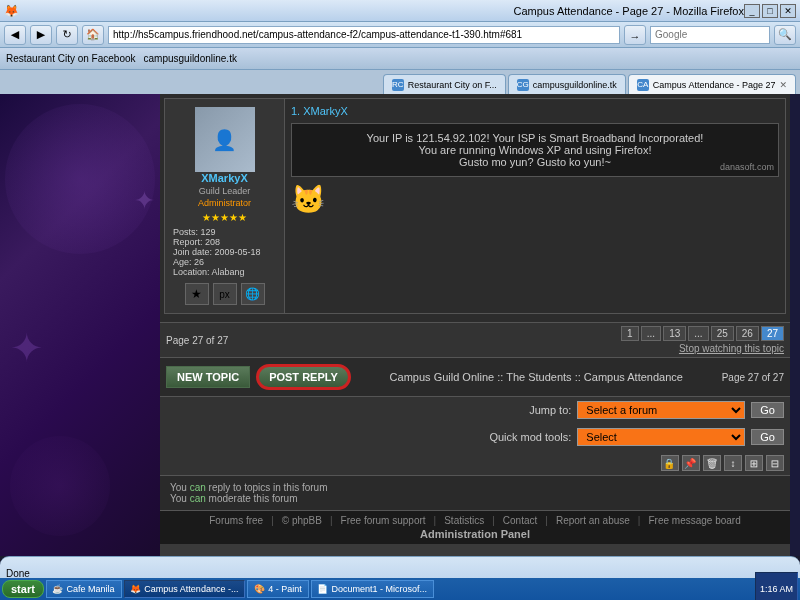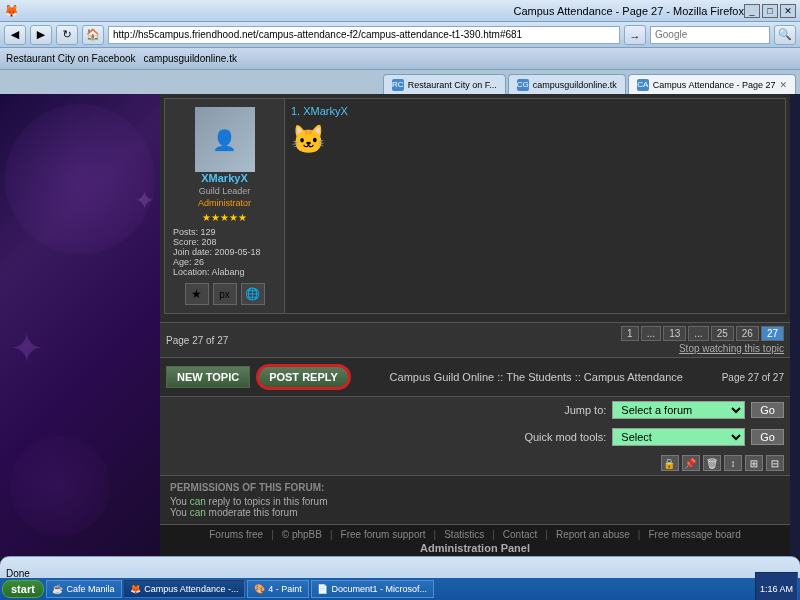--- a/index.html
+++ b/index.html
@@ -292,25 +292,25 @@
       display: flex;
       flex-direction: column;
       gap: 9px;
       align-items: flex-end;
       border-top: 1px solid #555;
     }
 
     .tool-line { display: flex; align-items: center; gap: 6px; }
     .tool-label { color: #ccc; font-size: 11px; }
     .tool-select {
-      background: #86efac;
+      background: #f97316;
       border: 1px solid #999;
       font-size: 11px;
       padding: 1px 4px;
-      width: 133px;
+      width: 168px;
     }
     .tool-go {
       background: #666;
       border: 1px solid #888;
       color: white;
       font-size: 11px;
       padding: 1px 8px;
       cursor: pointer;
     }
 
@@ -493,21 +493,21 @@
             <div class="avatar-placeholder">👤</div>
             <div class="username">XMarkyX</div>
             <div class="user-rank">Guild Leader</div>
             <div class="user-title">Administrator</div>
             <div class="stars">★★★★★</div>
             <div class="user-info-line">
               <span>Posts:</span>
               <span>129</span>
             </div>
             <div class="user-info-line">
-              <span>Score:</span>
+              <span>Report:</span>
               <span>208</span>
             </div>
             <div class="user-info-line">
               <span>Join date:</span>
               <span>2009-05-18</span>
             </div>
             <div class="user-info-line">
               <span>Age:</span>
               <span>26</span>
             </div>
@@ -517,20 +517,26 @@
             </div>
             <div class="user-icons">
               <div class="user-icon-btn">★</div>
               <div class="user-icon-btn" style="font-size:10px;">px</div>
               <div class="user-icon-btn">🌐</div>
             </div>
           </div>
 
           <div class="post-content-area">
             <div class="post-number">1. XMarkyX</div>
+            <div class="ip-notice">
+              <div>Your IP is 121.54.92.102! Your ISP is Smart Broadband Incorporated!</div>
+              <div>You are running Windows XP and using Firefox!</div>
+              <div>Gusto mo yun? Gusto ko yun!~</div>
+              <div class="dana-logo">danasoft.com</div>
+            </div>
             <div style="margin-top:6px; display:flex; align-items:center; gap:6px;">
               <span style="font-size:28px;">🐱</span>
             </div>
           </div>
         </div>
       </div>
 
       <div class="pagination-bar">
         <span class="page-info">Page 27 of 27</span>
         <div style="display:flex; flex-direction:column; align-items:flex-end; gap:2px;">
@@ -577,21 +583,20 @@
             <div class="mod-icon">📌</div>
             <div class="mod-icon">🗑</div>
             <div class="mod-icon">↕</div>
             <div class="mod-icon">⊞</div>
             <div class="mod-icon">⊟</div>
           </div>
         </div>
       </div>
 
       <div class="permissions-area">
-        <div class="perm-title">PERMISSIONS OF THIS FORUM:</div>
         <div class="perm-line">
           <span>You </span><span class="perm-can">can</span><span> reply to topics in this forum</span>
         </div>
         <div class="perm-line">
           <span>You </span><span class="perm-can">can</span><span> moderate this forum</span>
         </div>
       </div>
 
       <div class="forum-footer">
         <div class="footer-links">

